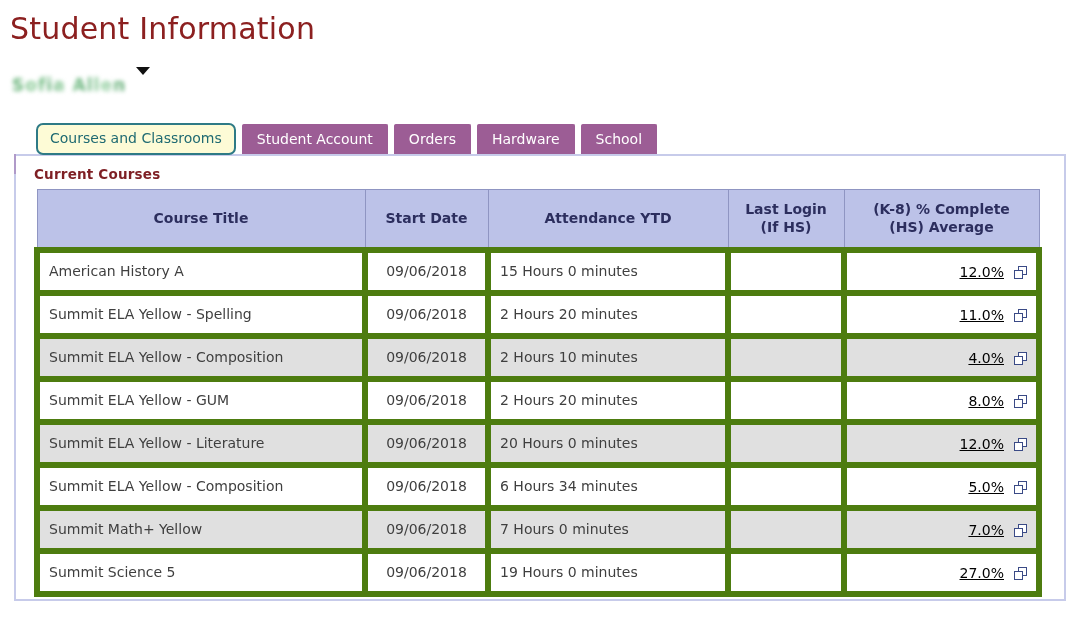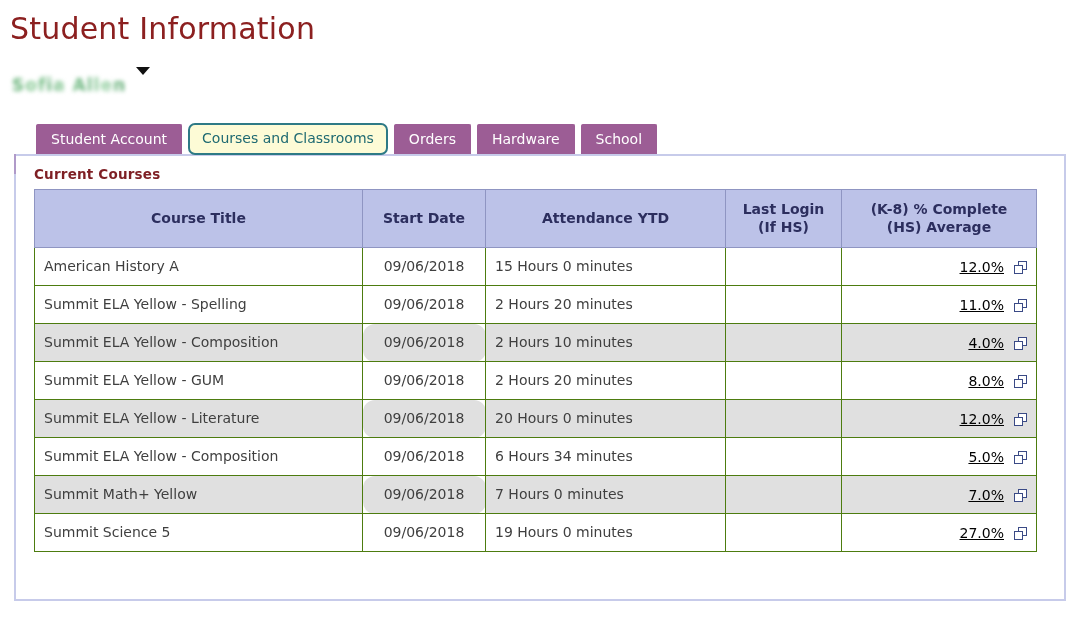--- a/index.html
+++ b/index.html
@@ -153,21 +153,21 @@
     font-weight: 700;
     font-size: 14px;
     text-align: center;
     border: 1px solid #8f95c2;
     padding: 10px 6px;
     line-height: 1.35;
     height: 52px;
     box-sizing: border-box;
   }
   table.courses tbody td {
-    border: 1px solid #4d7c0f;
+    border: 6px solid #4d7c0f;
     padding: 8px 9px;
     height: 21px;
     line-height: 1.2;
     font-size: 14px;
     color: #3f3f3f;
     background: #ffffff;
     white-space: nowrap;
     overflow: hidden;
   }
   table.courses tbody tr.alt td { background: #e0e0e0; }
@@ -223,22 +223,22 @@
 
   <h1 class="page-title">Student Information</h1>
 
   <div class="student-row">
     <div class="student-caret"></div>
     <div class="student-name">Sofia Allen</div>
   </div>
 
 
   <div class="tabs">
+    <div class="tab active">Courses and Classrooms</div>
     <div class="tab">Student Account</div>
-    <div class="tab active">Courses and Classrooms</div>
     <div class="tab">Orders</div>
     <div class="tab">Hardware</div>
     <div class="tab">School</div>
   </div>
 
   <div class="panel">
     <div class="panel-left-accent"></div>
 
     <div class="section-label">Current Courses</div>
 

